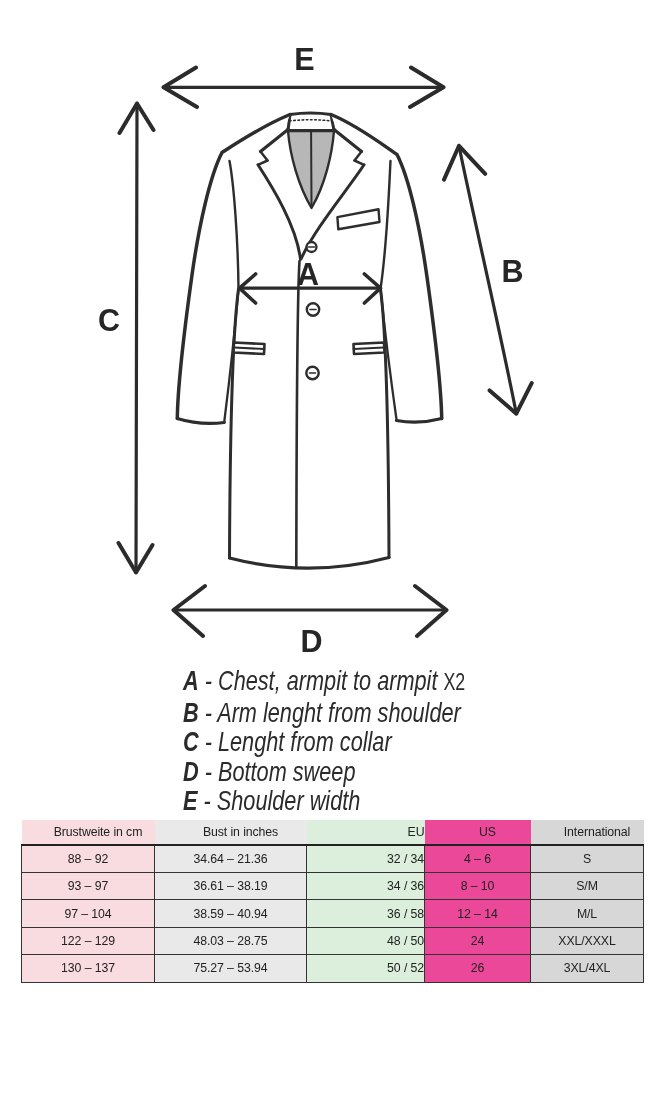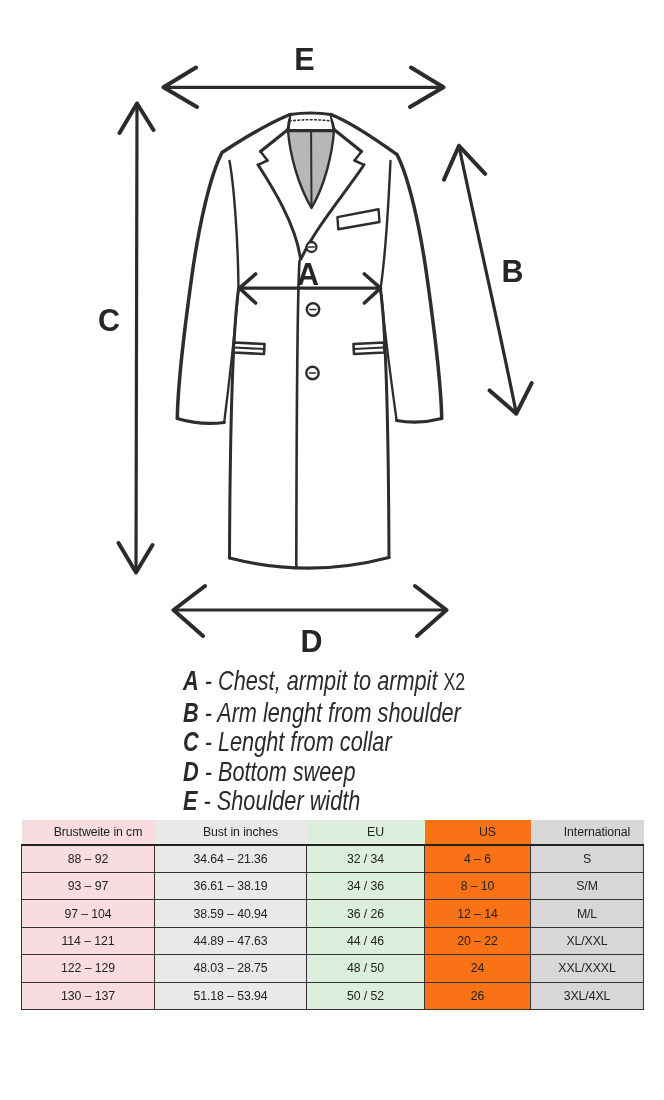--- a/index.html
+++ b/index.html
@@ -5,22 +5,22 @@
 html,body{margin:0;padding:0;background:#fff;}
 .page{position:relative;width:664px;height:1100px;background:#fff;overflow:hidden;font-family:"Liberation Sans",sans-serif;}
 .legend{position:absolute;left:183px;top:666px;font-style:italic;font-size:28px;line-height:29.5px;color:#2b2b2b;white-space:nowrap;transform:scaleX(0.775);transform-origin:0 0;}
 .legend b{font-weight:bold;}
 .legend .x2{font-style:normal;font-size:23px;}
 table.sz{position:absolute;left:21px;top:820px;border-collapse:collapse;table-layout:fixed;font-size:12.3px;letter-spacing:-0.1px;color:#222;text-align:center;}
 table.sz td{border:1.4px solid #333;padding:0;height:26.4px;}
 table.sz tr.hd td{border:none;border-bottom:2px solid #222;height:23.6px;padding-left:20px;}
 .c1{background:#f9dce0;}
 .c2{background:#e9e9e9;}
-.c3{background:#dcefdd;}
-.c4{background:#f97316;}
+.c3{background:#dcefdd;text-align:right;}
+.c4{background:#ec4899;}
 .c5{background:#d7d7d7;}
 </style>
 </head>
 <body>
 <div class="page">
 <svg width="664" height="820" viewBox="0 0 664 820" fill="none" stroke-linecap="round" stroke-linejoin="round">
 
 <g stroke="#2d2d2d">
 
   <path d="M 288,131 C 290,155 298,185 311.5,208 C 325,185 332,155 334,131 Z" fill="#b7b7b7" stroke-width="2.4"></path>
@@ -137,40 +137,33 @@
 <tr>
           <td class="c1">93 – 97</td>
           <td class="c2">36.61 – 38.19</td>
           <td class="c3">34 / 36</td>
           <td class="c4">8 – 10</td>
           <td class="c5">S/M</td>
         </tr>
 <tr>
           <td class="c1">97 – 104</td>
           <td class="c2">38.59 – 40.94</td>
-          <td class="c3">36 / 26</td>
+          <td class="c3">36 / 58</td>
           <td class="c4">12 – 14</td>
           <td class="c5">M/L</td>
-        </tr>
-<tr>
-          <td class="c1">114 – 121</td>
-          <td class="c2">44.89 – 47.63</td>
-          <td class="c3">44 / 46</td>
-          <td class="c4">20 – 22</td>
-          <td class="c5">XL/XXL</td>
         </tr>
 <tr>
           <td class="c1">122 – 129</td>
           <td class="c2">48.03 – 28.75</td>
           <td class="c3">48 / 50</td>
           <td class="c4">24</td>
           <td class="c5">XXL/XXXL</td>
         </tr>
 <tr>
           <td class="c1">130 – 137</td>
-          <td class="c2">51.18 – 53.94</td>
+          <td class="c2">75.27 – 53.94</td>
           <td class="c3">50 / 52</td>
           <td class="c4">26</td>
           <td class="c5">3XL/4XL</td>
         </tr>
 </tbody>
     </table>
 </div>
 
 </body></html>

